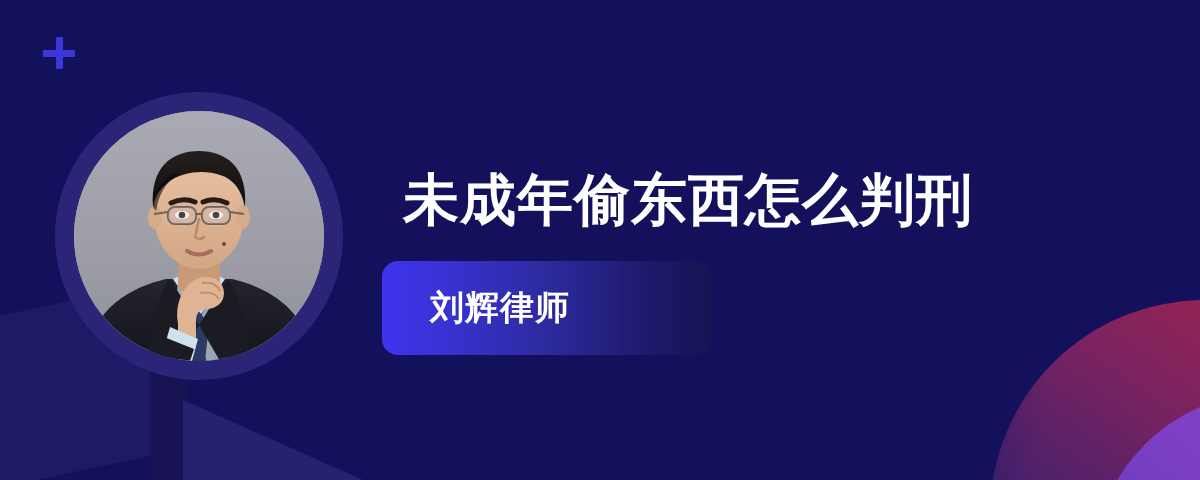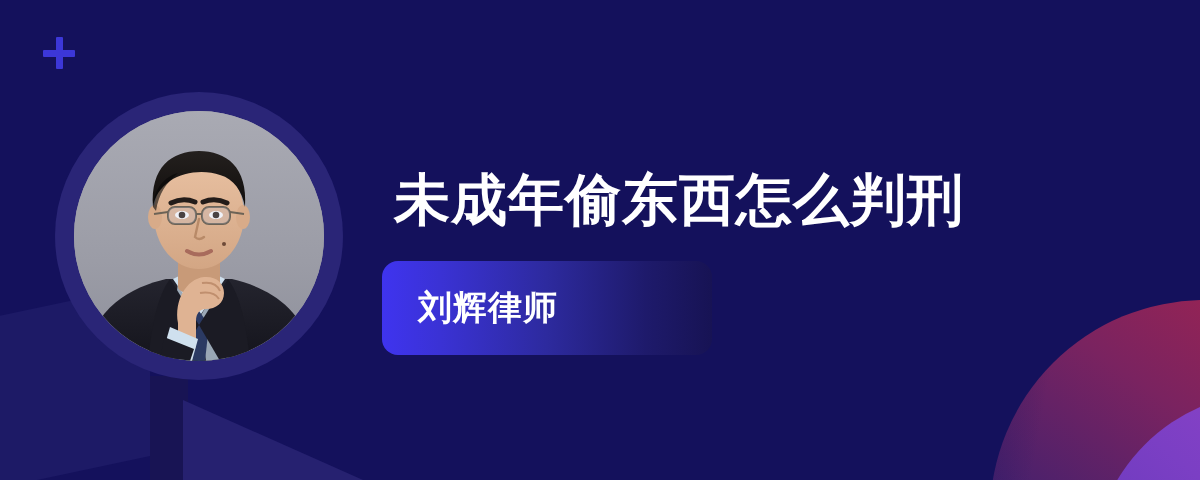--- a/index.html
+++ b/index.html
@@ -138,21 +138,21 @@
   .content {
     position: absolute;
     left: 394px;
     top: 0;
     height: 480px;
     z-index: 4;
   }
   .headline {
     position: absolute;
     top: 166px;
-    left: 0;
+    left: 9px;
     margin: 0;
     white-space: nowrap;
     color: #ffffff;
     font-size: 56px;
     line-height: 68px;
     font-weight: 700;
     letter-spacing: 1px;
   }
   .name-badge {
     position: absolute;
@@ -163,21 +163,21 @@
     border-radius: 16px;
     background: linear-gradient(90deg, #3f34ef 0%, #3a32d4 18%, #2d2a9e 50%, #1e1a6b 80%, #171354 100%);
     display: flex;
     align-items: center;
   }
   .name-badge-label {
     color: #ffffff;
     font-size: 34px;
     font-weight: 700;
     letter-spacing: 1px;
-    margin-left: 36px;
+    margin-left: 48px;
     white-space: nowrap;
   }
 </style>
 </head>
 <body>
 
 <div class="banner">
 
   <div class="bg-layer">
     <div class="shape-left-panel"></div>

